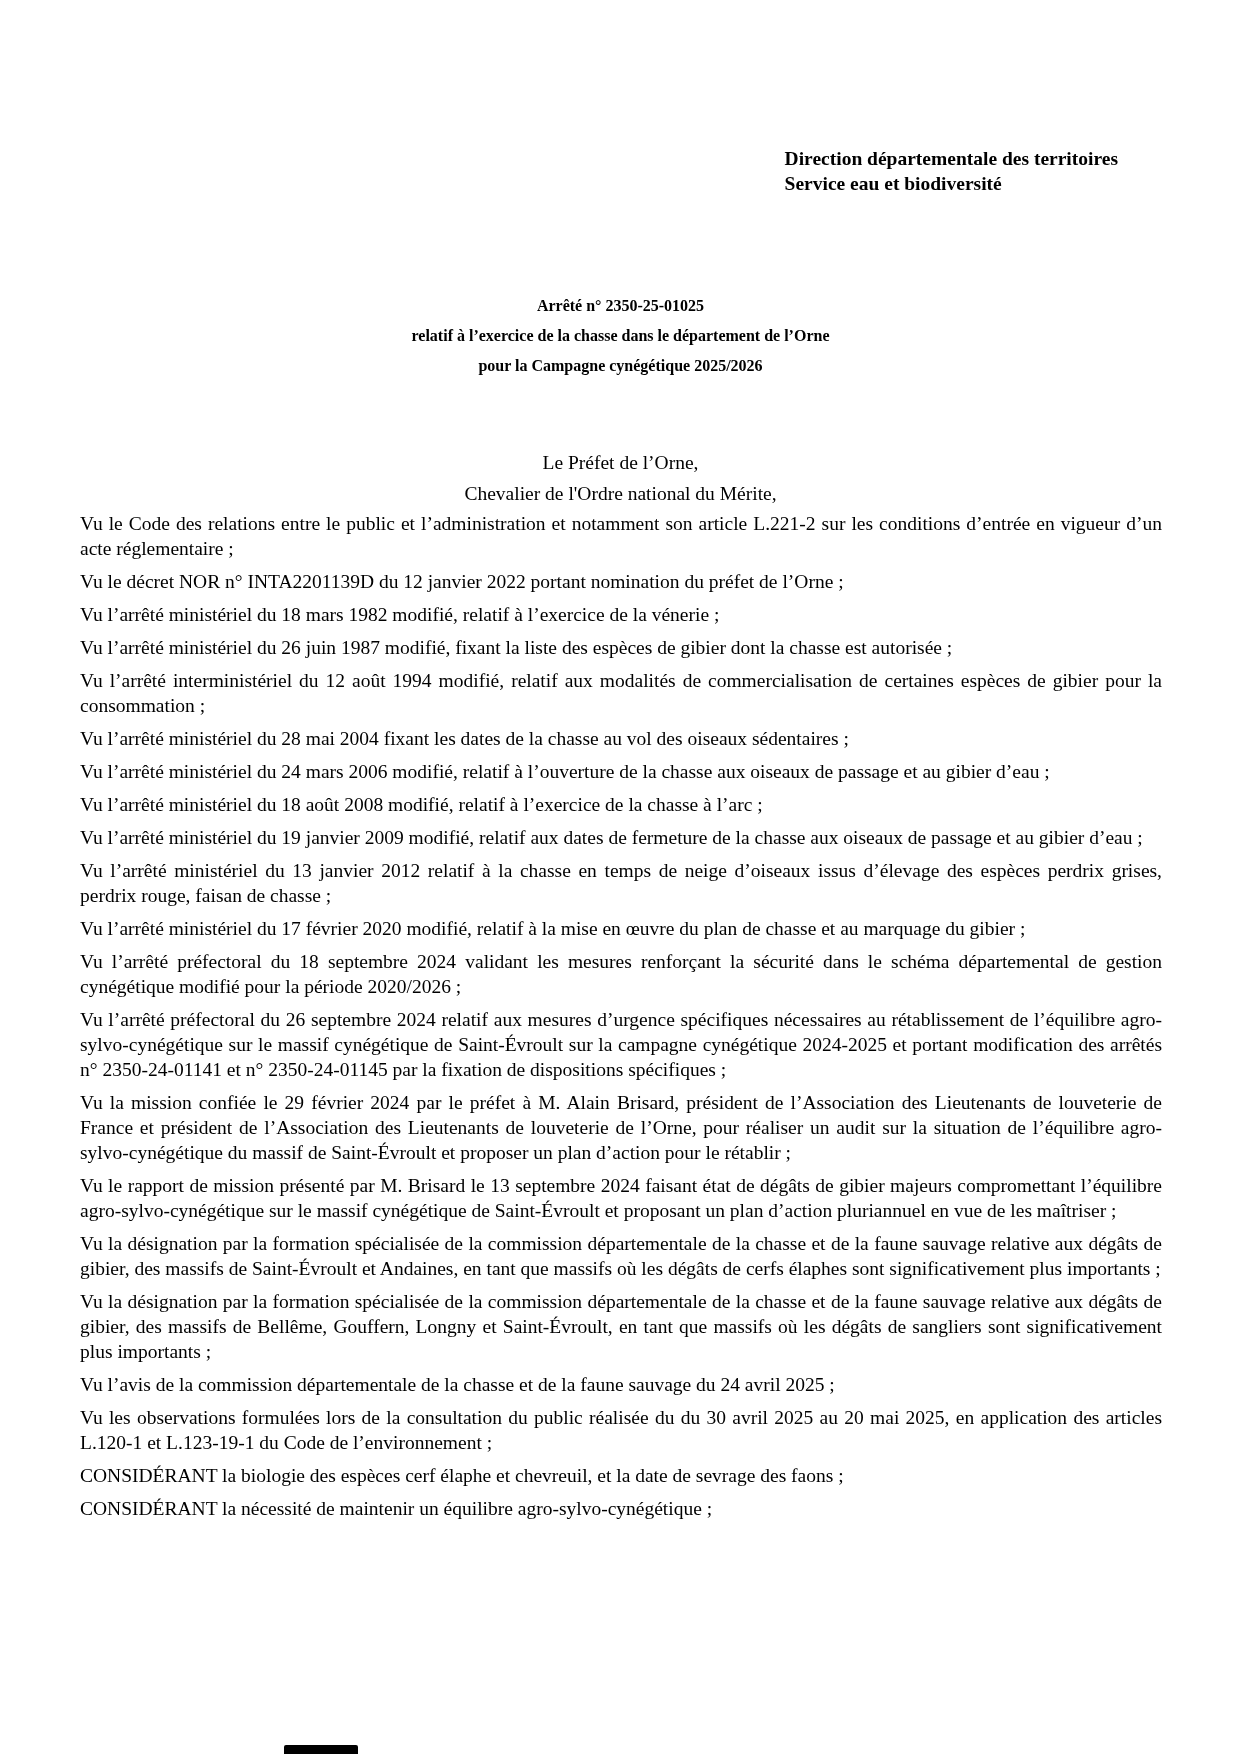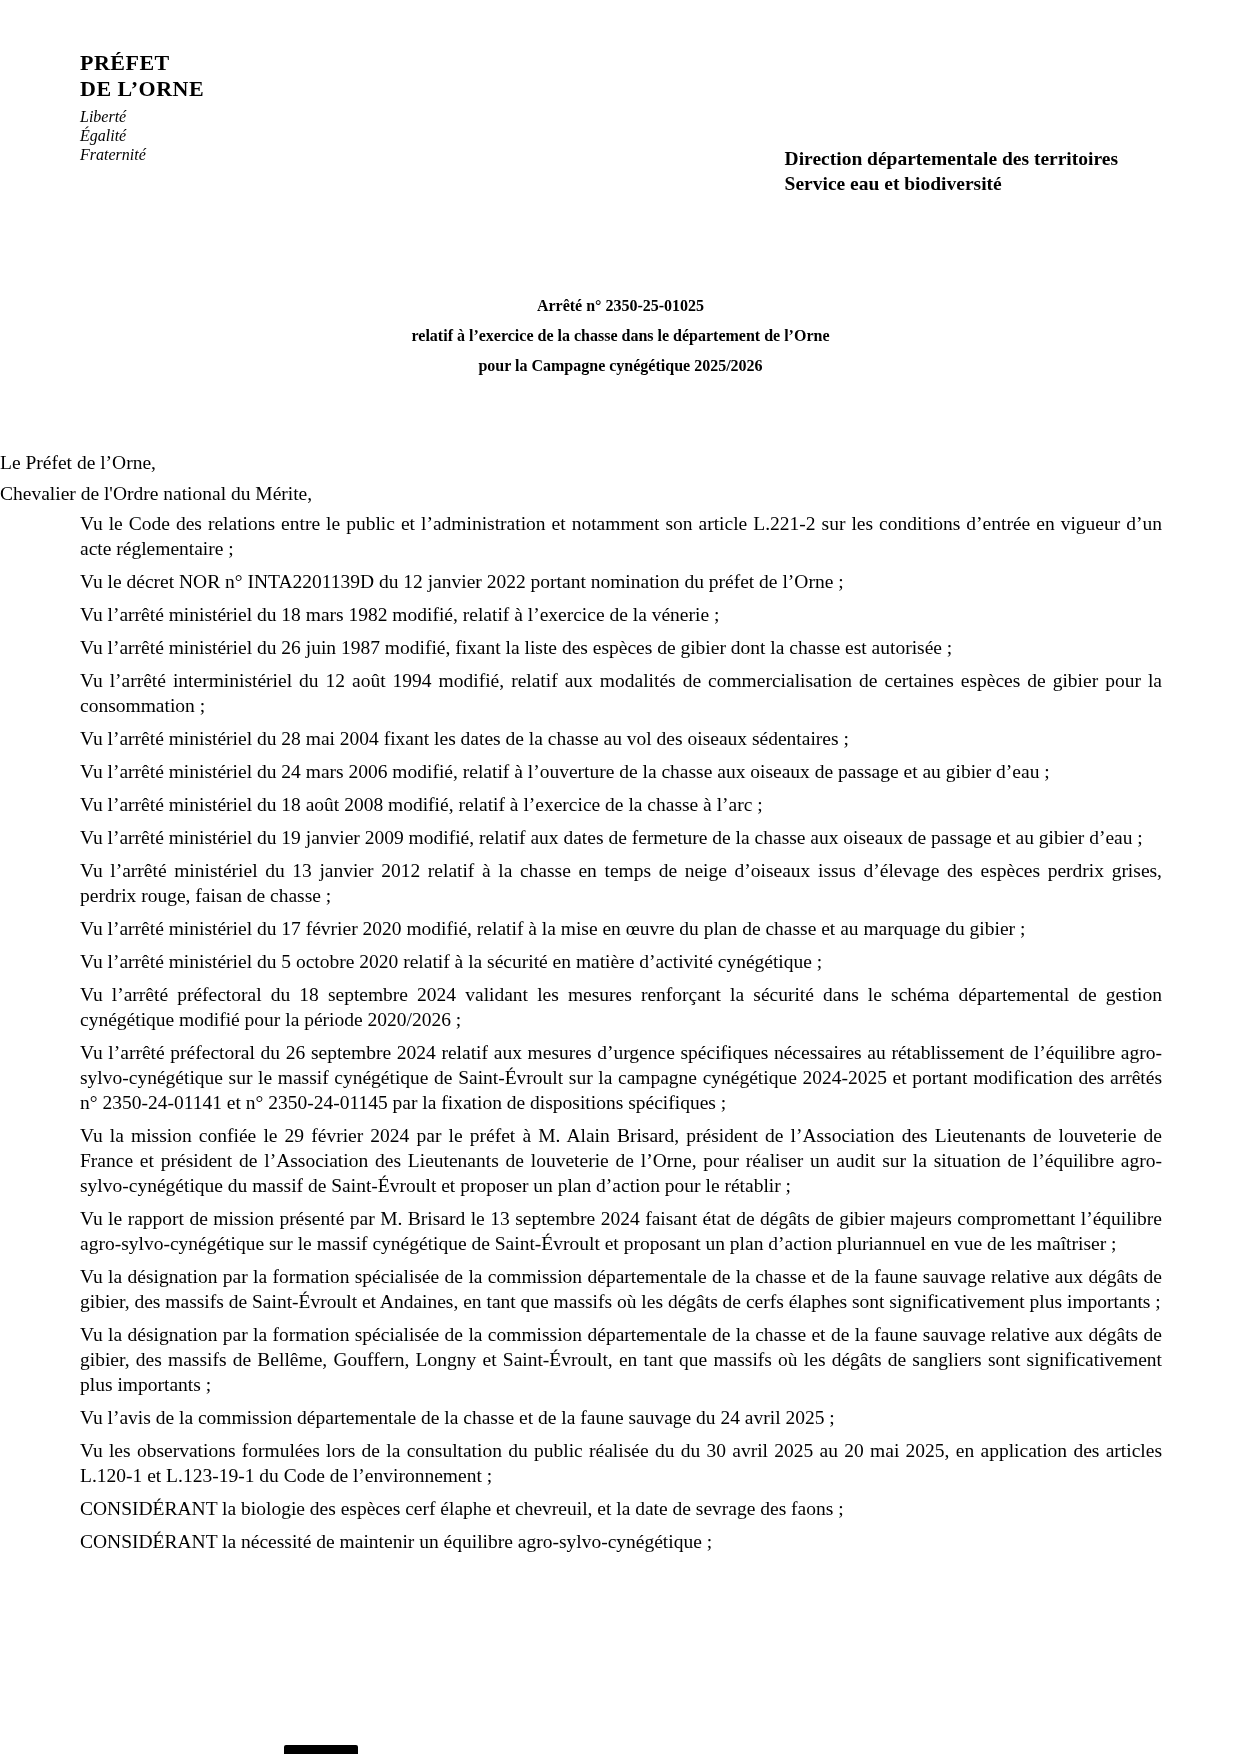--- a/index.html
+++ b/index.html
@@ -54,21 +54,21 @@
     font-weight: bold;
     font-size: 16px;
     line-height: 30px;
   }
   
   .salutation-block {
     position: absolute;
     left: 0;
     right: 0;
     top: 447px;
-    text-align: left;
+    text-align: center;
     font-size: 19.5px;
     line-height: 31px;
   }
   
   .body-text {
     position: absolute;
     left: 80px;
     top: 511px;
     width: 1082px;
     font-size: 19.5px;
@@ -88,31 +88,20 @@
     height: 9px;
     background: #000000;
     border-radius: 2px 2px 0 0;
   }
 </style>
 </head>
 <body>
 
 <div class="page">
 
-  <div class="header-left">
-    <div class="prefecture">
-      <div>PRÉFET</div>
-      <div>DE L’ORNE</div>
-    </div>
-    <div class="motto">
-      <div>Liberté</div>
-      <div>Égalité</div>
-      <div>Fraternité</div>
-    </div>
-  </div>
 
   <div class="service-block">
     <div>Direction départementale des territoires</div>
     <div>Service eau et biodiversité</div>
   </div>
 
   <div class="title-block">
     <div>Arrêté n° 2350-25-01025</div>
     <div>relatif à l’exercice de la chasse dans le département de l’Orne</div>
     <div>pour la Campagne cynégétique 2025/2026</div>
@@ -128,21 +117,20 @@
     <p>Vu le décret NOR n° INTA2201139D du 12 janvier 2022 portant nomination du préfet de l’Orne ;</p>
     <p>Vu l’arrêté ministériel du 18 mars 1982 modifié, relatif à l’exercice de la vénerie ;</p>
     <p>Vu l’arrêté ministériel du 26 juin 1987 modifié, fixant la liste des espèces de gibier dont la chasse est autorisée ;</p>
     <p>Vu l’arrêté interministériel du 12 août 1994 modifié, relatif aux modalités de commercialisation de certaines espèces de gibier pour la consommation ;</p>
     <p>Vu l’arrêté ministériel du 28 mai 2004 fixant les dates de la chasse au vol des oiseaux sédentaires ;</p>
     <p>Vu l’arrêté ministériel du 24 mars 2006 modifié, relatif à l’ouverture de la chasse aux oiseaux de passage et au gibier d’eau ;</p>
     <p>Vu l’arrêté ministériel du 18 août 2008 modifié, relatif à l’exercice de la chasse à l’arc ;</p>
     <p>Vu l’arrêté ministériel du 19 janvier 2009 modifié, relatif aux dates de fermeture de la chasse aux oiseaux de passage et au gibier d’eau ;</p>
     <p>Vu l’arrêté ministériel du 13 janvier 2012 relatif à la chasse en temps de neige d’oiseaux issus d’élevage des espèces perdrix grises, perdrix rouge, faisan de chasse ;</p>
     <p>Vu l’arrêté ministériel du 17 février 2020 modifié, relatif à la mise en œuvre du plan de chasse et au marquage du gibier ;</p>
-    <p>Vu l’arrêté ministériel du 5 octobre 2020 relatif à la sécurité en matière d’activité cynégétique ;</p>
     <p>Vu l’arrêté préfectoral du 18 septembre 2024 validant les mesures renforçant la sécurité dans le schéma départemental de gestion cynégétique modifié pour la période 2020/2026 ;</p>
     <p>Vu l’arrêté préfectoral du 26 septembre 2024 relatif aux mesures d’urgence spécifiques nécessaires au rétablissement de l’équilibre agro-sylvo-cynégétique sur le massif cynégétique de Saint-Évroult sur la campagne cynégétique 2024-2025 et portant modification des arrêtés n° 2350-24-01141 et n° 2350-24-01145 par la fixation de dispositions spécifiques ;</p>
     <p>Vu la mission confiée le 29 février 2024 par le préfet à M. Alain Brisard, président de l’Association des Lieutenants de louveterie de France et président de l’Association des Lieutenants de louveterie de l’Orne, pour réaliser un audit sur la situation de l’équilibre agro-sylvo-cynégétique du massif de Saint-Évroult et proposer un plan d’action pour le rétablir ;</p>
     <p>Vu le rapport de mission présenté par M. Brisard le 13 septembre 2024 faisant état de dégâts de gibier majeurs compromettant l’équilibre agro-sylvo-cynégétique sur le massif cynégétique de Saint-Évroult et proposant un plan d’action pluriannuel en vue de les maîtriser ;</p>
     <p>Vu la désignation par la formation spécialisée de la commission départementale de la chasse et de la faune sauvage relative aux dégâts de gibier, des massifs de Saint-Évroult et Andaines, en tant que massifs où les dégâts de cerfs élaphes sont significativement plus importants ;</p>
     <p>Vu la désignation par la formation spécialisée de la commission départementale de la chasse et de la faune sauvage relative aux dégâts de gibier, des massifs de Bellême, Gouffern, Longny et Saint-Évroult, en tant que massifs où les dégâts de sangliers sont significativement plus importants ;</p>
     <p>Vu l’avis de la commission départementale de la chasse et de la faune sauvage du 24 avril 2025 ;</p>
     <p>Vu les observations formulées lors de la consultation du public réalisée du du 30 avril 2025 au 20 mai 2025, en application des articles L.120-1 et L.123-19-1 du Code de l’environnement ;</p>
     <p>CONSIDÉRANT la biologie des espèces cerf élaphe et chevreuil, et la date de sevrage des faons ;</p>
     <p>CONSIDÉRANT la nécessité de maintenir un équilibre agro-sylvo-cynégétique ;</p>

